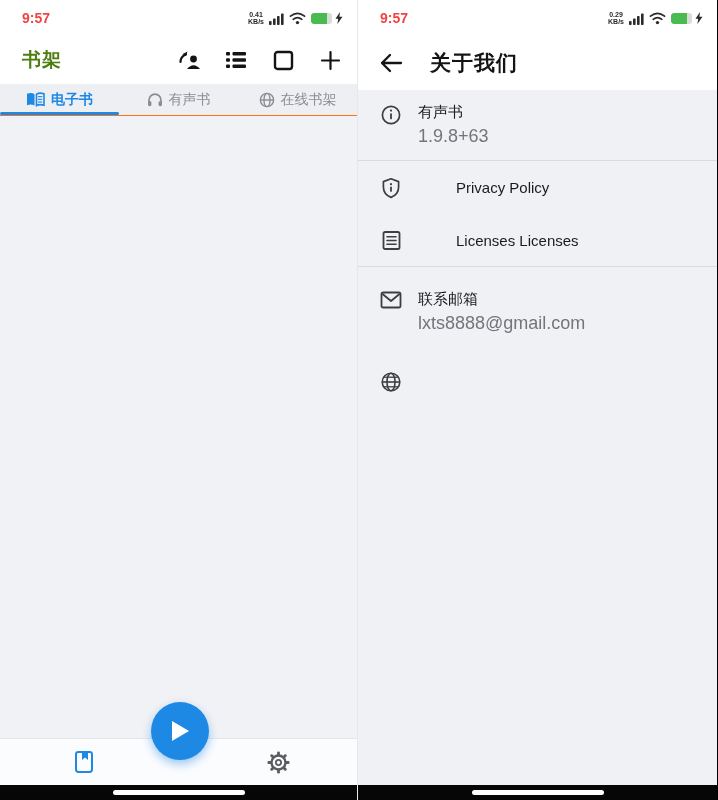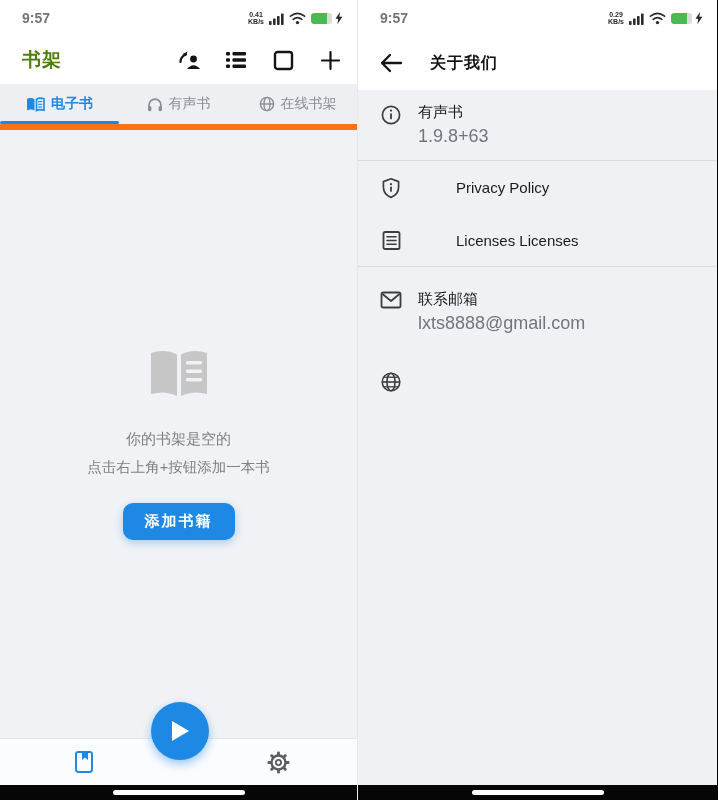--- a/index.html
+++ b/index.html
@@ -9,35 +9,35 @@
     display:flex; background:#000; overflow:hidden;
   }
   .panel { width:359px; height:800px; position:relative; background:#f1f2f5; overflow:hidden; }
   .panel.left { border-right:1px solid #e8e8ea; width:358px; }
 
   
   .statusbar {
     height:36px; background:#fff; display:flex; align-items:center;
     justify-content:space-between; padding:0 14px 0 22px;
   }
-  .status-time { font-size:14px; font-weight:600; color:#737373; }
+  .status-time { font-size:14px; font-weight:600; color:#ef4444; }
   .status-icons { display:flex; align-items:center; gap:5px; }
   .netspeed { font-size:7px; line-height:7.5px; font-weight:700; color:#2b2b2b; text-align:center; }
   .batt { width:21px; height:11px; border-radius:3px; background:#d8ddd8; position:relative; overflow:hidden; }
   .batt-fill { position:absolute; left:0; top:0; bottom:0; width:76%; background:#49bb51; border-radius:3px 0 0 3px; }
   .batt-nub { width:2px; height:5px; background:#b9bdb9; border-radius:0 2px 2px 0; margin-left:-4px; }
 
   
   .appbar { height:48px; background:#fff; display:flex; align-items:center; padding:0 14px 0 22px; }
   .appbar-title { font-size:19px; font-weight:700; color:#4d7c0f; letter-spacing:1px; }
   .appbar-actions { margin-left:auto; display:flex; align-items:center; gap:21px; }
   .icon-btn { width:26px; height:26px; display:flex; align-items:center; justify-content:center; cursor:pointer; }
 
   
-  .tabbar { height:46px; background:#edeff3; display:flex; position:relative; border-bottom:6px solid #f97316; }
+  .tabbar { height:32px; background:#edeff3; display:flex; position:relative; border-bottom:1px solid #f97316; }
   .tab { flex:1; display:flex; align-items:center; justify-content:center; gap:6px; cursor:pointer; }
   .tab-label { font-size:14px; color:#8a8d92; }
   .tab.active .tab-label { color:#1e88e5; font-weight:700; }
   .tab-underline { position:absolute; left:0; bottom:0; width:119px; height:3px; background:#1e88e5; border-radius:2px; }
 
   
   .empty { text-align:center; padding-top:218px; }
   .empty-title { margin-top:26px; font-size:15px; color:#7e8084; }
   .empty-hint { margin-top:9px; font-size:14.5px; color:#7e8084; }
   .add-btn {
@@ -55,21 +55,21 @@
   .fab {
     position:absolute; left:151px; top:702px; width:58px; height:58px; border-radius:50%;
     background:#1e88e5; display:flex; align-items:center; justify-content:center;
     box-shadow:0 4px 10px rgba(30,136,229,.45); cursor:pointer;
   }
   .navbar { position:absolute; left:0; right:0; bottom:0; height:15px; background:#060606; display:flex; align-items:center; justify-content:center; }
   .nav-pill { width:132px; height:5px; border-radius:3px; background:#fff; }
 
   
   .appbar2 { height:54px; background:#fff; display:flex; align-items:center; padding:0 14px 0 20px; }
-  .appbar2-title { font-size:16px; font-weight:700; color:#141414; margin-left:26px; letter-spacing:1px; }
+  .appbar2-title { font-size:21px; font-weight:700; color:#141414; margin-left:26px; letter-spacing:1px; }
   .about { background:#eff1f4; }
   .row { display:flex; align-items:flex-start; padding:13px 16px 13px 20px; cursor:pointer; }
   .row.single { align-items:center; padding-top:15px; padding-bottom:15px;gap:38px; }
   .row-icon { width:26px; display:flex; justify-content:center; margin-top:1px; }
   .row-text { margin-left:14px; }
   .row-title { font-size:15px; color:#1c1c1e; font-weight:500; }
   .row-sub { font-size:18px; color:#73757a; margin-top:4px; }
   .divider { height:1px; background:#d9dbde; }
   .gap { height:10px; }
 
@@ -189,36 +189,20 @@
               <ellipse cx="8" cy="8" rx="3" ry="6.6"></ellipse>
               <path d="M1.6 8 H14.4"></path>
             </g>
           </svg>
       </span>
       <span class="tab-label">在线书架</span>
     </div>
     <div class="tab-underline"></div>
   </div>
 
-  <div class="empty">
-    <span style="display:inline-block">
-      <svg width="62" height="52" viewBox="0 0 62 52">
-          <path d="M3 5 Q17 0.5 29 6.5 V48 Q17 42 3 46 Z" fill="#c6c6c6"></path>
-          <path d="M59 5 Q45 0.5 33 6.5 V48 Q45 42 59 46 Z" fill="#c6c6c6"></path>
-          <g fill="#f1f2f5">
-            <rect x="38" y="13" width="16" height="3.6" rx="1.4"></rect>
-            <rect x="38" y="21.5" width="16" height="3.6" rx="1.4"></rect>
-            <rect x="38" y="30" width="16" height="3.6" rx="1.4"></rect>
-          </g>
-        </svg>
-    </span>
-    <div class="empty-title">你的书架是空的</div>
-    <div class="empty-hint">点击右上角+按钮添加一本书</div>
-    <div><button class="add-btn">添加书籍</button></div>
-  </div>
 
   <div class="bottombar">
     <span class="icon-btn">
       <svg width="20" height="24" viewBox="0 0 20 24">
           <rect x="2" y="2" width="16" height="20" rx="2.4" fill="none" stroke="#1e88e5" stroke-width="2"></rect>
           <path d="M8 2 H14 V10 L11 7.4 L8 10 Z" fill="#1e88e5"></path>
         </svg>
     </span>
     <span class="icon-btn">
       <svg width="23" height="23" viewBox="0 0 23 23">

